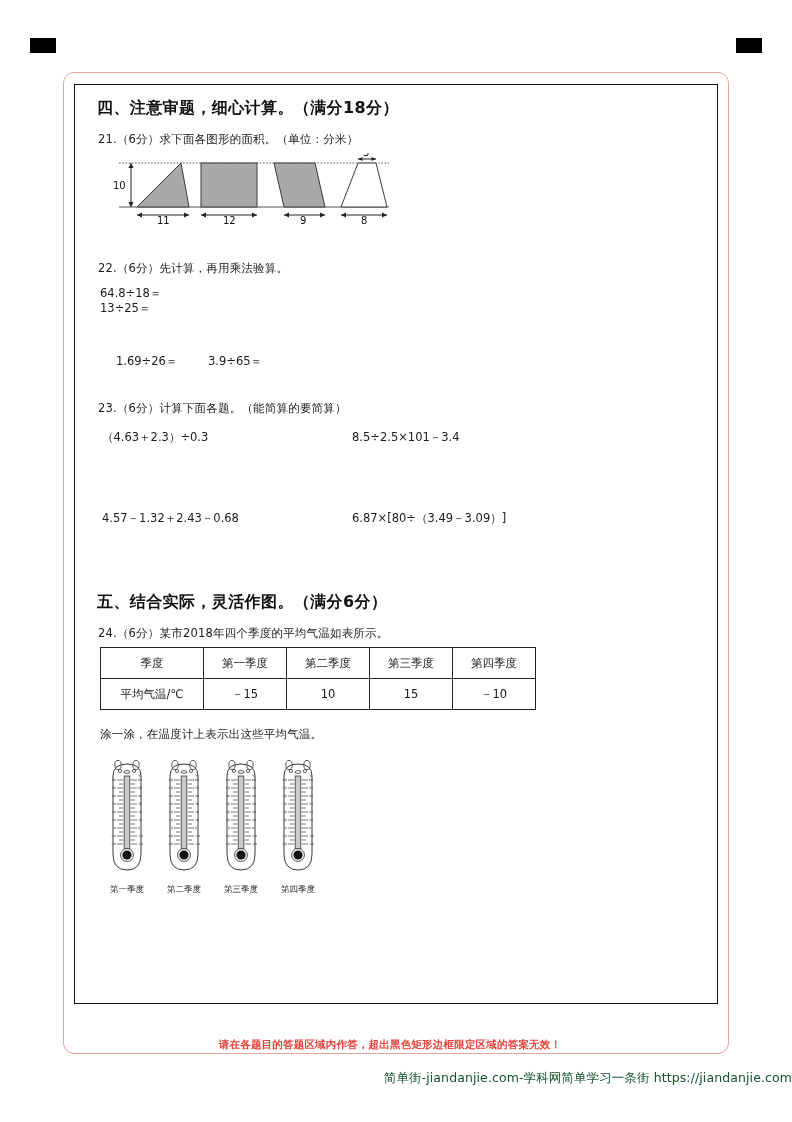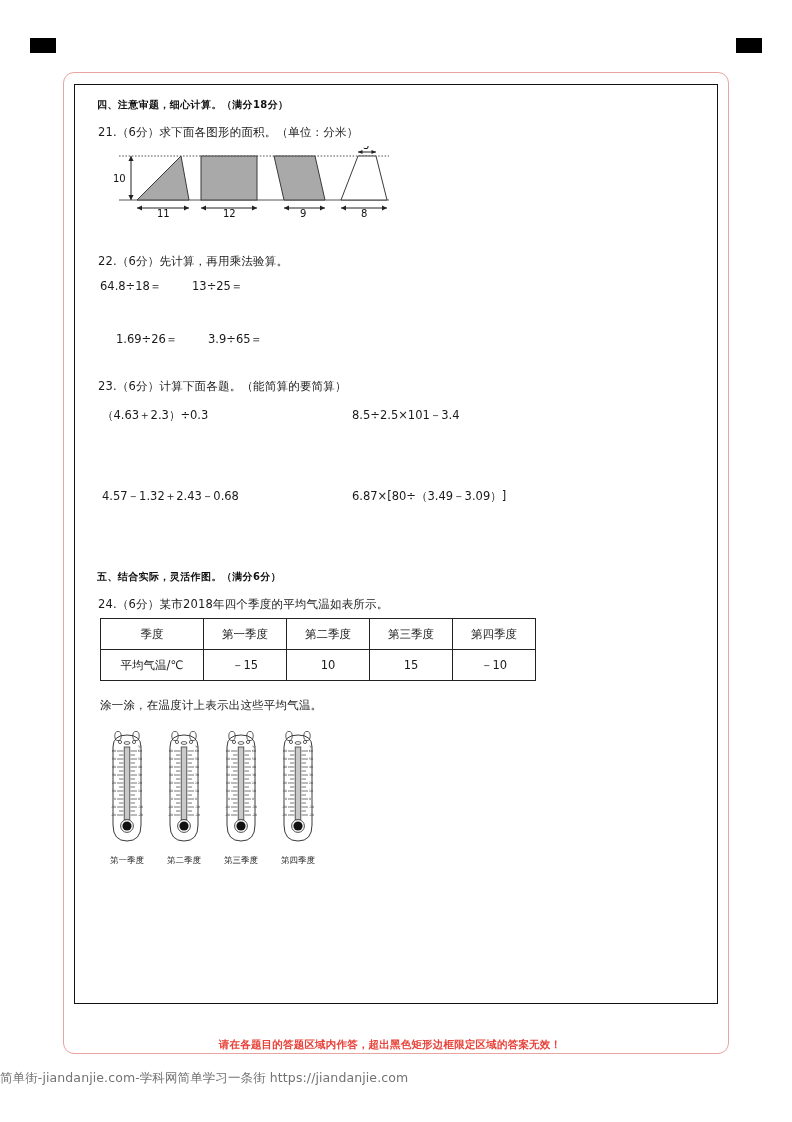--- a/index.html
+++ b/index.html
@@ -57,21 +57,21 @@
     top: 0;
     right: 0;
     padding: 13px 20px 0 20px;
     box-sizing: border-box;
   }
 
   
   .section-heading {
     font-family: "DejaVu Sans", "Liberation Sans", sans-serif;
     font-weight: bold;
-    font-size: 10px;
+    font-size: 16px;
     letter-spacing: 0.4px;
     color: #111111;
     margin: 0 0 13px 2px;
   }
   .section-heading.second { margin-top: 8px; }
 
   
   .q-line {
     font-family: "DejaVu Sans", "Liberation Sans", sans-serif;
     font-size: 11.5px;
@@ -87,21 +87,21 @@
 
   
   .expr-row {
     font-family: "DejaVu Sans", "Liberation Sans", sans-serif;
     font-size: 11.5px;
     margin-left: 5px;
     display: flex;
   }
   .expr-row .expr { white-space: pre; }
 
-  .q22-row-1 { margin-top: 10px; }
+  .q22-row-1 { margin-top: 10px; flex-direction: column; }
   .q22-row-1 .expr:first-child { width: 92px; }
   .q22-row-2 { margin-top: 38px; }
   .q22-row-2 .expr:first-child { width: 92px; margin-left: 16px; }
 
   .q23-row {
     font-family: "DejaVu Sans", "Liberation Sans", sans-serif;
     font-size: 11.5px;
     margin-left: 7px;
     display: flex;
   }
@@ -164,24 +164,24 @@
     font-size: 10.5px;
     font-weight: bold;
     color: #e8423a;
     letter-spacing: 0.2px;
   }
   .site-note {
     position: absolute;
     left: 0;
     right: 0;
     top: 1070px;
-    text-align: left;
+    text-align: right;
     font-family: "DejaVu Sans", "Liberation Sans", sans-serif;
     font-size: 12.5px;
-    color: #737373;
+    color: #14532d;
     letter-spacing: 0.1px;
   }
 </style>
 </head>
 <body>
 
 <div class="reg-mark left"></div>
 <div class="reg-mark right"></div>
 
 <div class="red-frame"></div>

